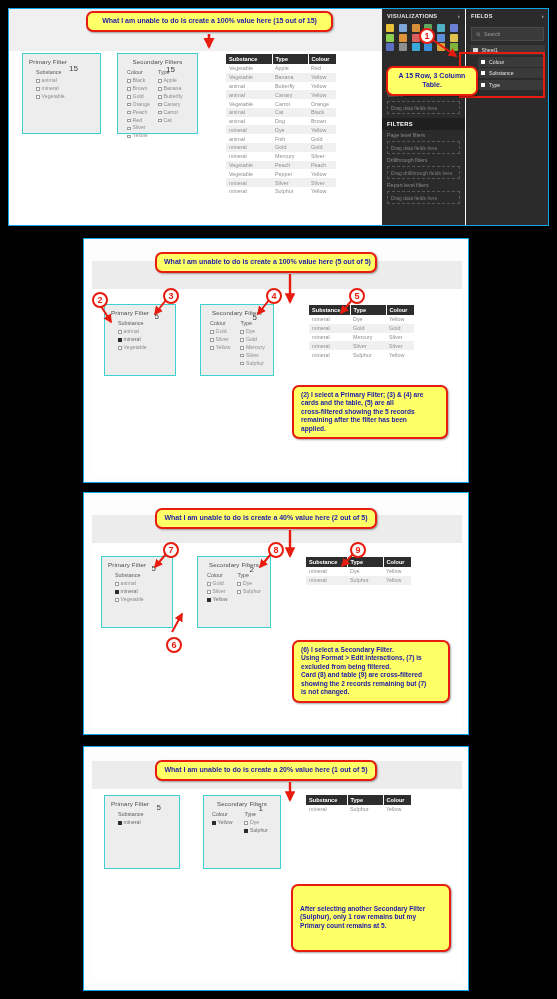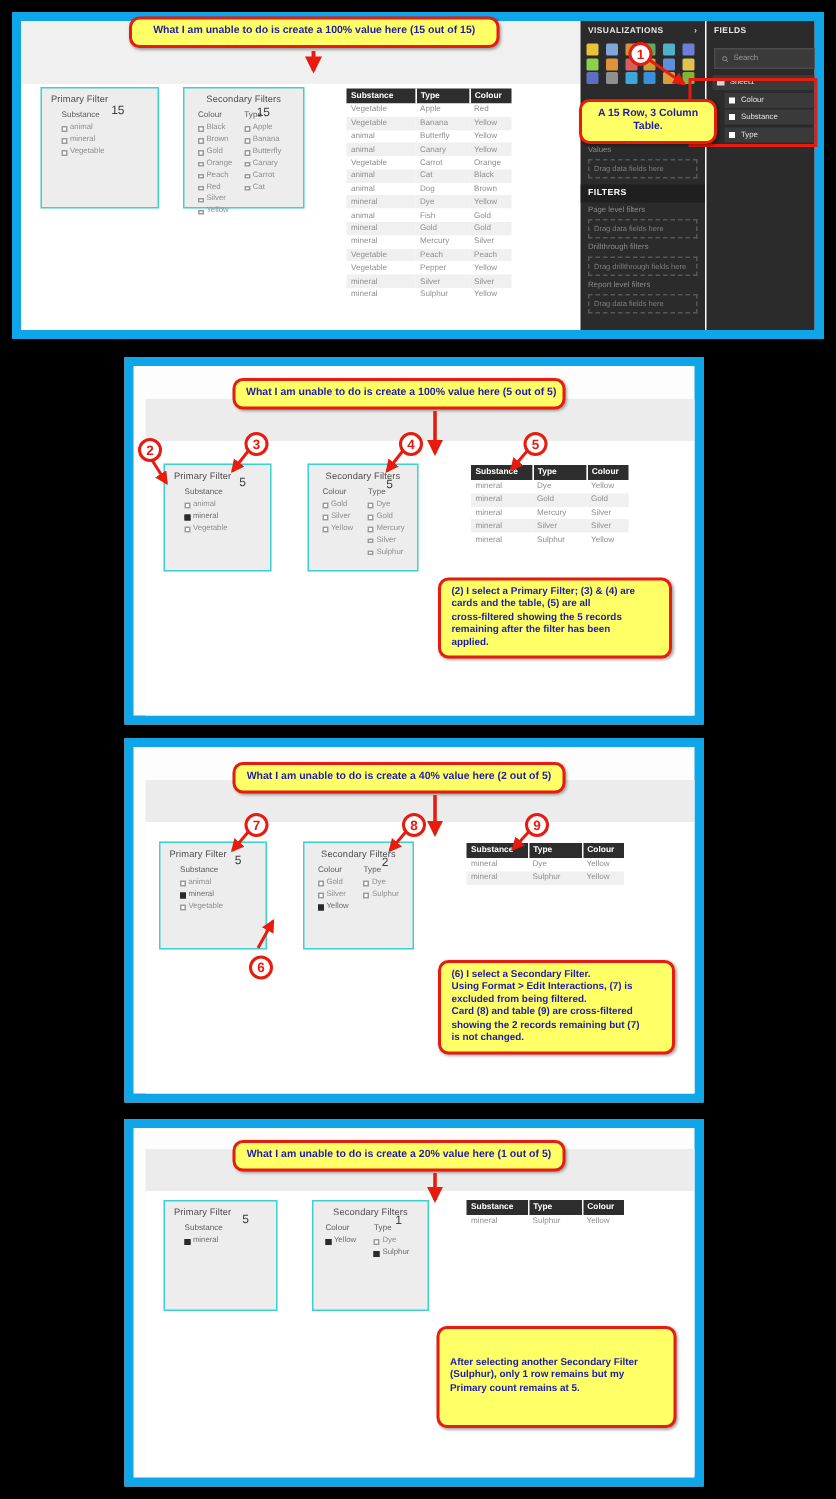--- a/index.html
+++ b/index.html
@@ -8,21 +8,21 @@
     background: #000;
     font-family: "Liberation Sans", sans-serif;
     overflow: hidden;
   }
   .stage { position: relative; width: 557px; height: 999px; background: #000; }
 
   
   .panel {
     position: absolute;
     background: #fdfdfd;
-    border: 6px solid #0ea5e9;
+    border: 1px solid #0ea5e9;
     box-shadow: 2px 2px 3px rgba(0,0,0,.55);
     overflow: hidden;
   }
   .report-surface {
     position: absolute;
     background: #ffffff;
   }
   .report-band {
     position: absolute;
     background: #ececec;

